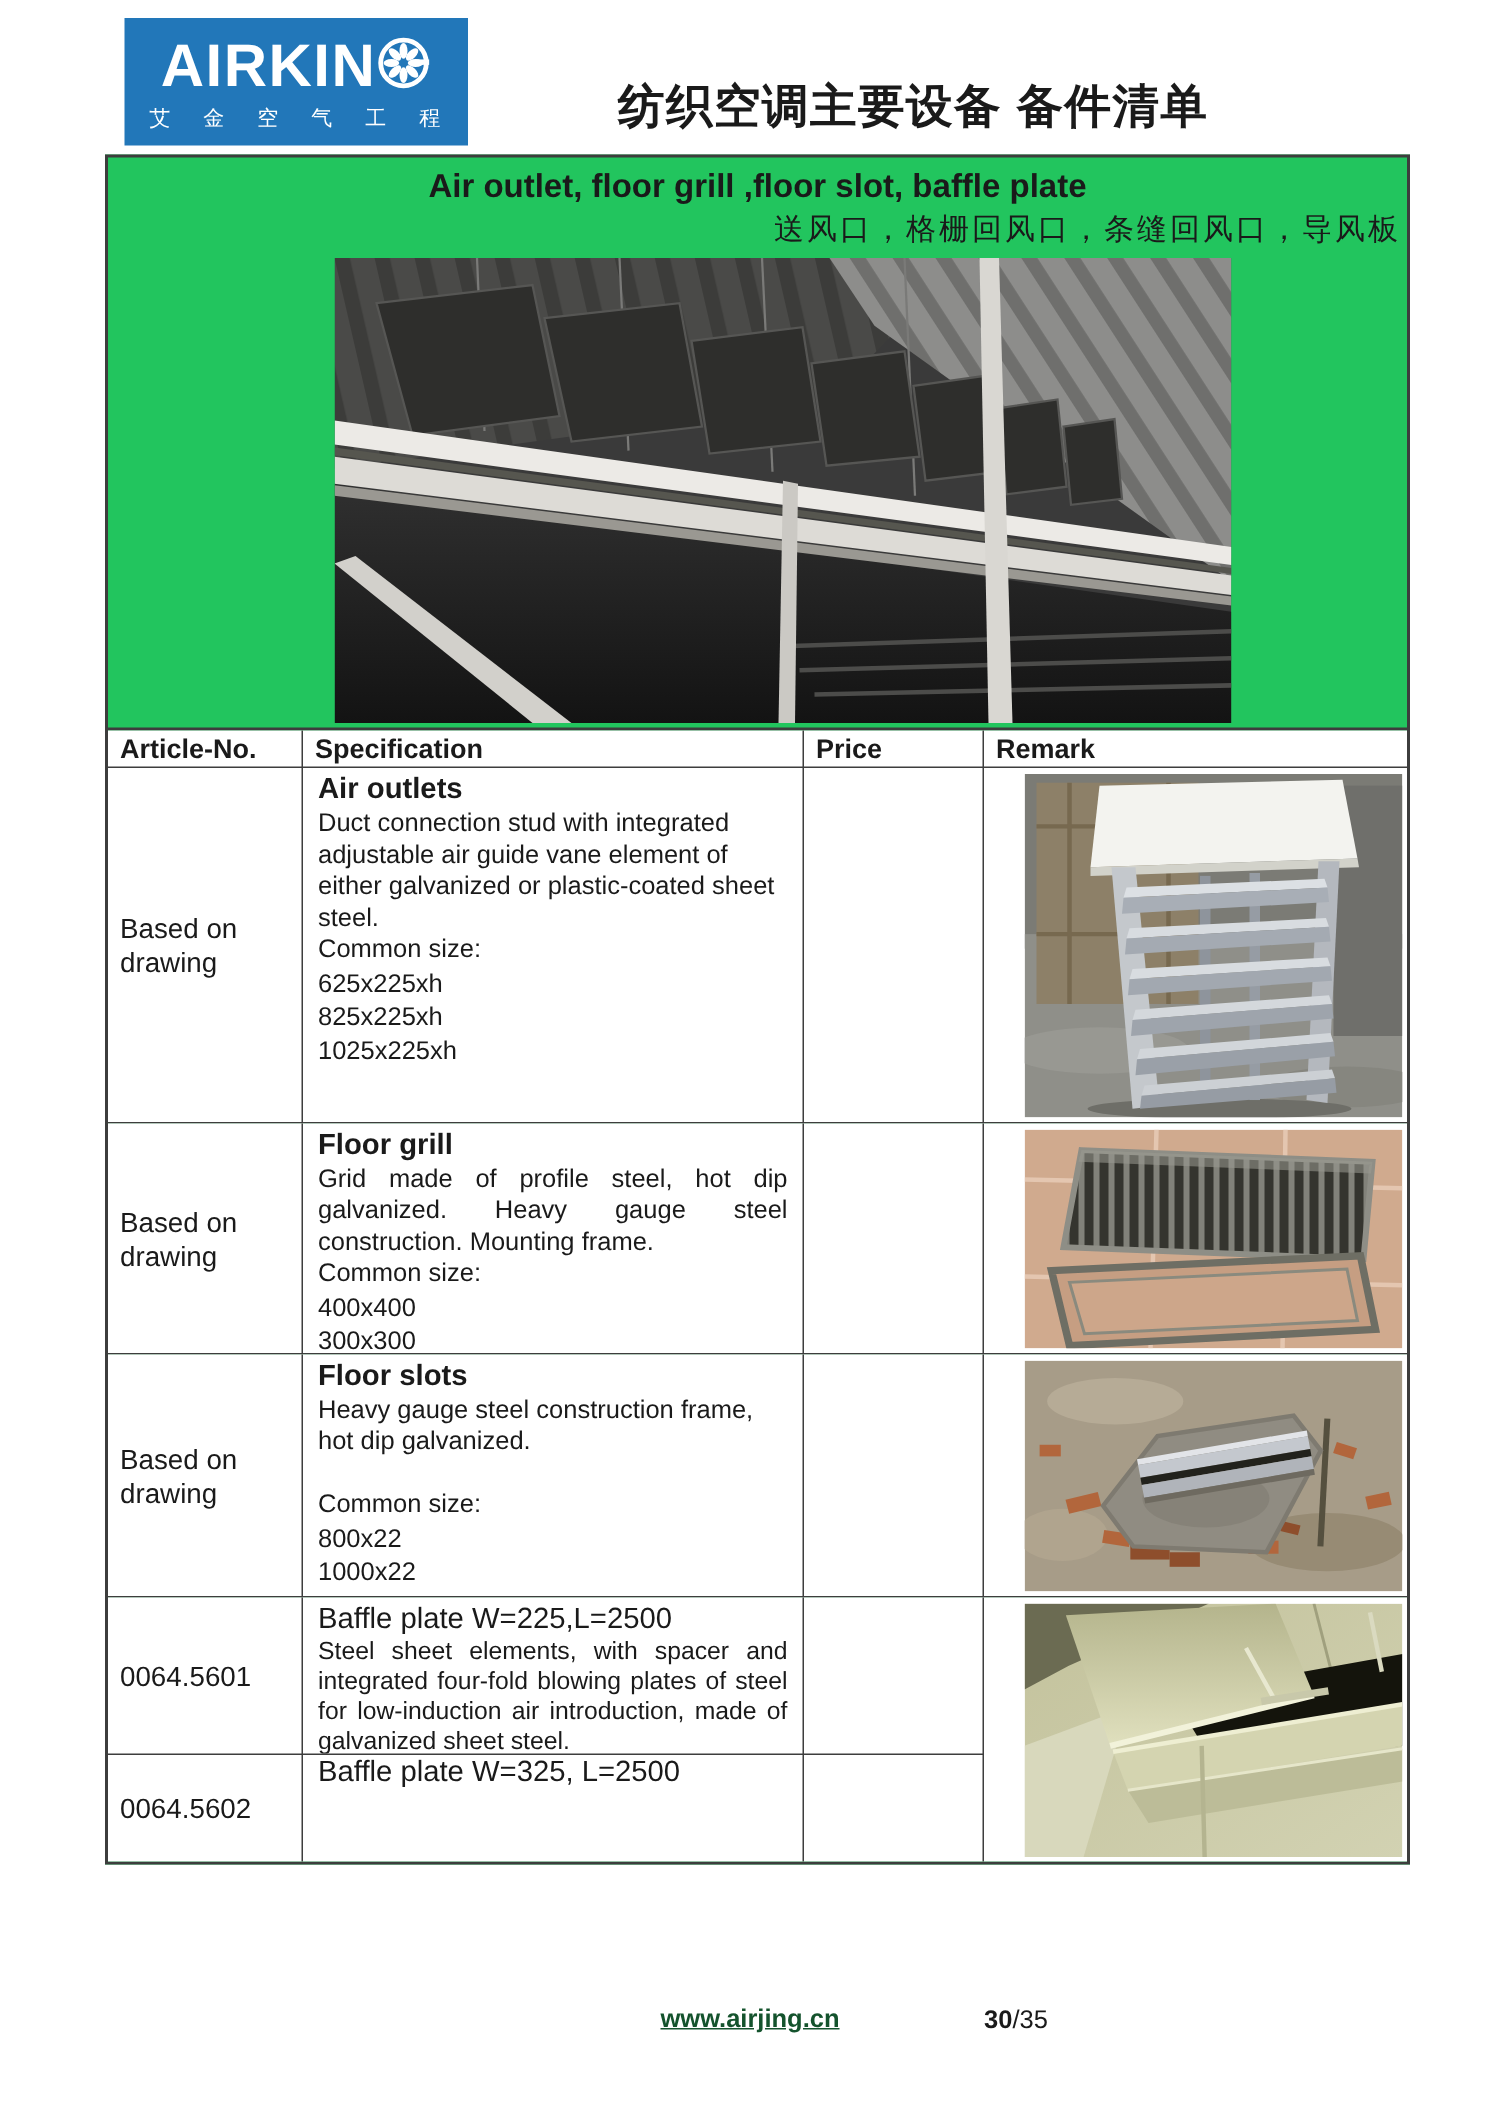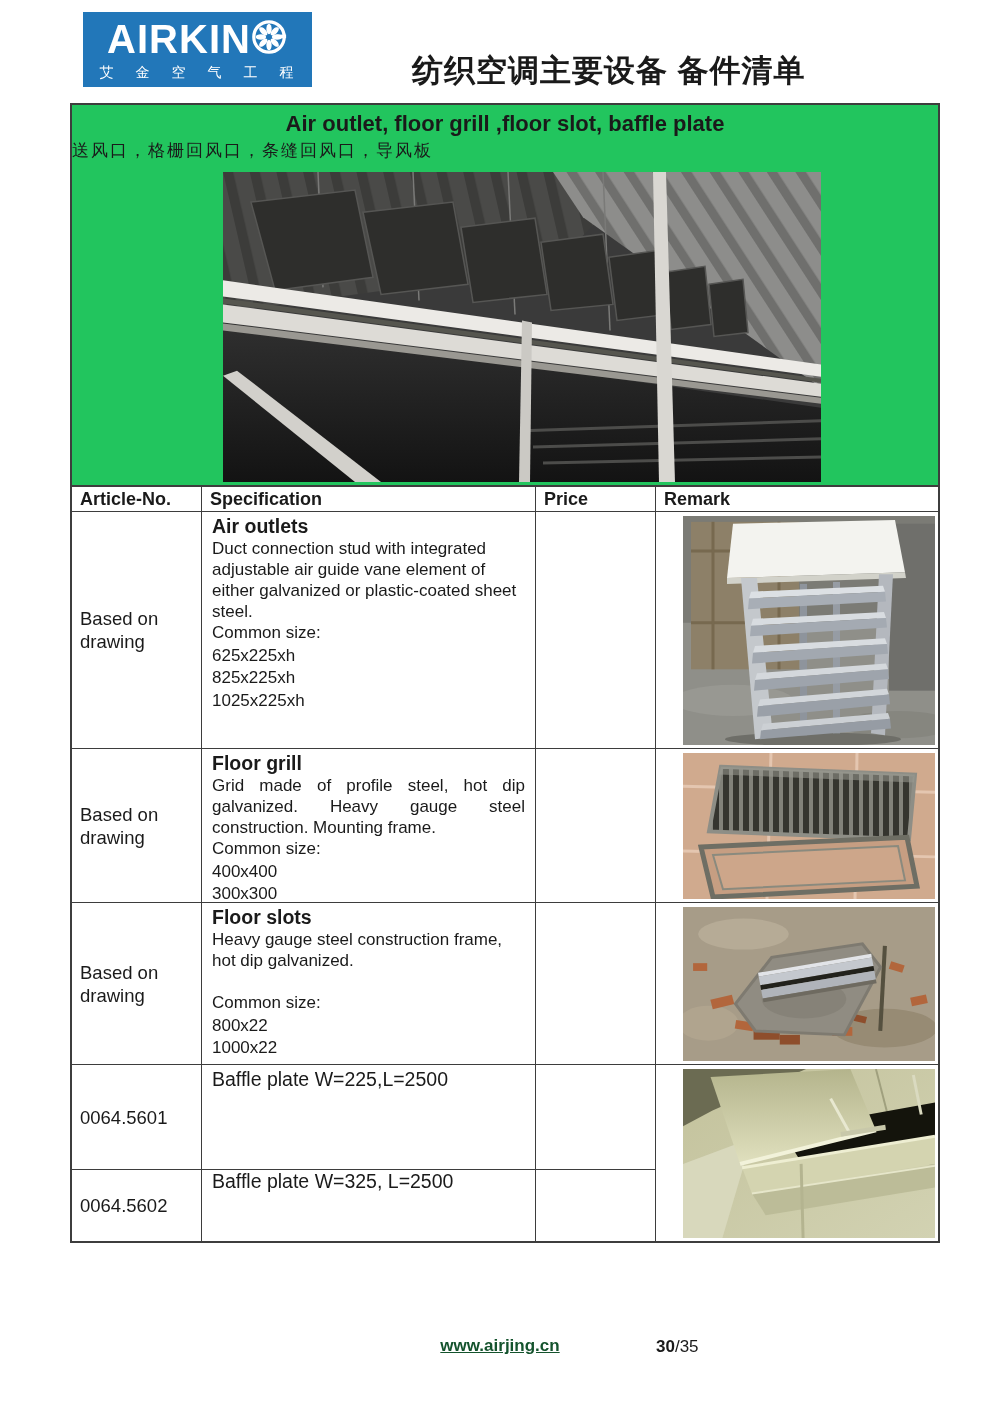--- a/index.html
+++ b/index.html
@@ -1,36 +1,36 @@
 <!DOCTYPE html>
 <html><head>
 <meta charset="utf-8">
 <style>
   html,body{margin:0;padding:0;background:#fff;}
   .page{position:relative;width:1000px;height:1414px;background:#ffffff;overflow:hidden;
         font-family:"Liberation Sans", sans-serif;color:#1a1a1a;}
 
   
-  .logo{position:absolute;left:83px;top:12px;width:229px;height:75px;background:#2277b9;
+  .logo{position:absolute;left:83px;top:12px;width:229px;height:85px;background:#2277b9;
         display:flex;flex-direction:column;align-items:center;justify-content:center;}
   .logo-brand{display:flex;align-items:center;color:#fff;font-weight:bold;
               font-size:40px;letter-spacing:1px;line-height:40px;}
   .logo-fan{margin-left:-1px;position:relative;top:1px;}
   .logo-sub{color:#fff;font-size:14px;letter-spacing:22px;margin-top:3px;white-space:nowrap;
             text-indent:10px;margin-left:10px;}
   .doc-title{position:absolute;left:412px;top:50px;font-size:31px;font-weight:bold;
              letter-spacing:1px;white-space:nowrap;}
 
   
   .sheet{position:absolute;left:70px;top:103px;width:870px;height:1140px;
          border:2px solid #3d3d3d;box-sizing:border-box;background:#22c55e;}
   .sheet-title-en{position:absolute;left:0;right:0;top:6px;text-align:center;
                   font-size:22px;font-weight:bold;}
-  .sheet-title-zh{position:absolute;left:0;right:4px;top:34px;text-align:left;
-                  font-size:17px;font-family:"Liberation Serif", serif;letter-spacing:2px;}
+  .sheet-title-zh{position:absolute;left:0;right:4px;top:34px;text-align:right;
+                  font-size:20px;font-family:"Liberation Serif", serif;letter-spacing:2px;}
   .hero{position:absolute;left:151px;top:67px;width:598px;height:310px;overflow:hidden;}
   .hero svg{display:block;width:100%;height:100%;}
 
   
   .grid{position:absolute;left:0;right:0;top:380px;bottom:0;display:grid;
         grid-template-columns:130px 334px 120px 1fr;
         grid-template-rows:25px 237px 154px 162px 105px 1fr;
         border-top:2px solid #3d3d3d;}
   .cell{border-right:1px solid #3d3d3d;border-bottom:1px solid #3d3d3d;
         box-sizing:border-box;overflow:hidden;background:#fff;}
@@ -287,20 +287,21 @@
               <rect x="76" y="76" width="114" height="9" fill="#b0b4ba"></rect>
               <rect x="76" y="85" width="114" height="4" fill="#6e6a60"></rect>
             </g>
           </svg>
         </div>
       </div>
 
       <div class="cell acell">0064.5601</div>
       <div class="cell scell">
         <div class="spec-title plain">Baffle plate W=225,L=2500</div>
+        <div class="spec-body justify small">Steel sheet elements, with spacer and integrated four-fold blowing plates of steel for low-induction air introduction, made of galvanized sheet steel.</div>
       </div>
       <div class="cell pcell"></div>
       <div class="cell rcell nr nb photo-span">
         <div class="photo">
           <svg viewBox="0 0 256 171" preserveAspectRatio="none">
             <defs>
               <linearGradient id="oliveBg" x1="0" y1="0" x2="1" y2="1">
                 <stop offset="0" stop-color="#c3c29c"></stop>
                   <stop offset="1" stop-color="#d2d2b2"></stop>
               </linearGradient>

